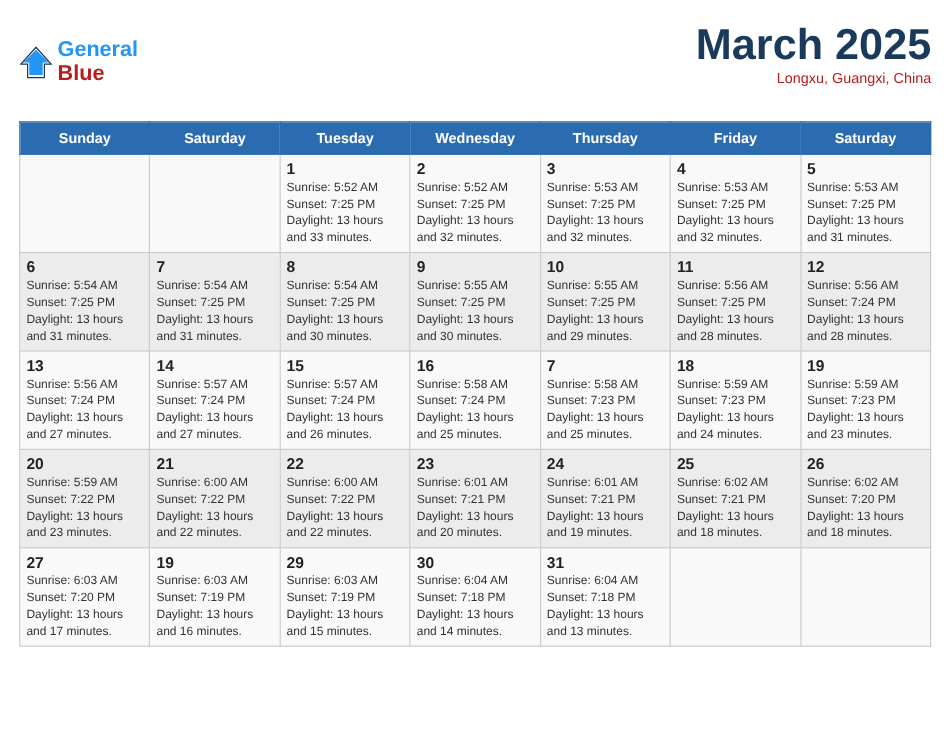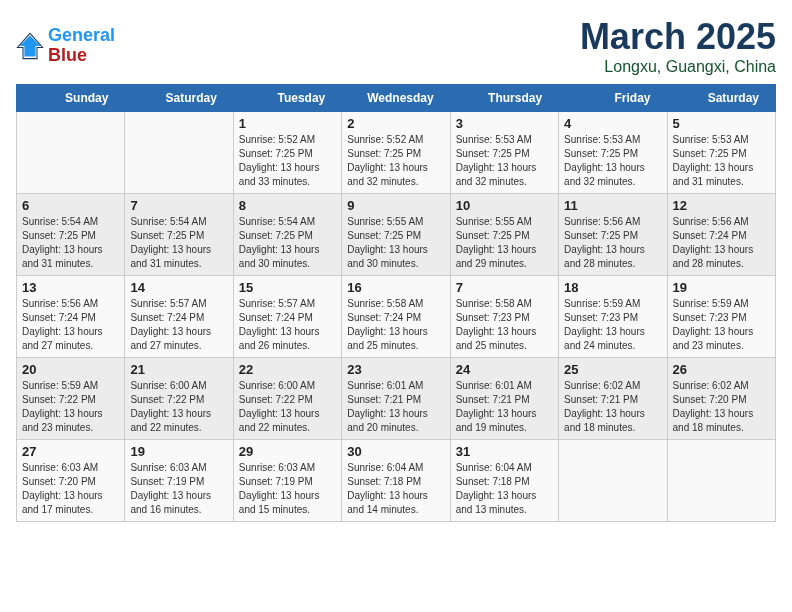--- a/index.html
+++ b/index.html
@@ -6,22 +6,22 @@
     body {
       font-family: Arial, sans-serif;
       background: #fff;
       width: 792px;
       min-height: 612px;
       padding: 16px;
     }
     .header {
       display: flex;
       justify-content: space-between;
-      align-items: center;
-      margin-bottom: 8px;
+      align-items: flex-end;
+      margin-bottom: 29px;
     }
     .logo {
       display: flex;
       align-items: center;
       gap: 4px;
     }
     .logo-text {
       font-size: 18px;
       font-weight: bold;
       color: #1a3a5c;
@@ -36,33 +36,33 @@
     }
     .title-block {
       text-align: right;
     }
     .month-title {
       font-size: 36px;
       font-weight: bold;
       color: #1a3a5c;
     }
     .location-title {
-      font-size: 16px;
-      color: #14532d;
+      font-size: 12px;
+      color: #b91c1c;
     }
     table {
       width: 100%;
       border-collapse: collapse;
       font-size: 11px;
     }
     thead tr th {
       background: #2b6cb0;
       color: #fff;
       padding: 6px 16px;
-      text-align: right;
+      text-align: center;
       font-size: 12px;
       font-weight: bold;
       border: 1px solid #2b6cb0;
     }
     tbody tr td {
       border: 1px solid #ccc;
       vertical-align: top;
       padding: 4px 5px;
       height: 80px;
       width: calc(100% / 7);

